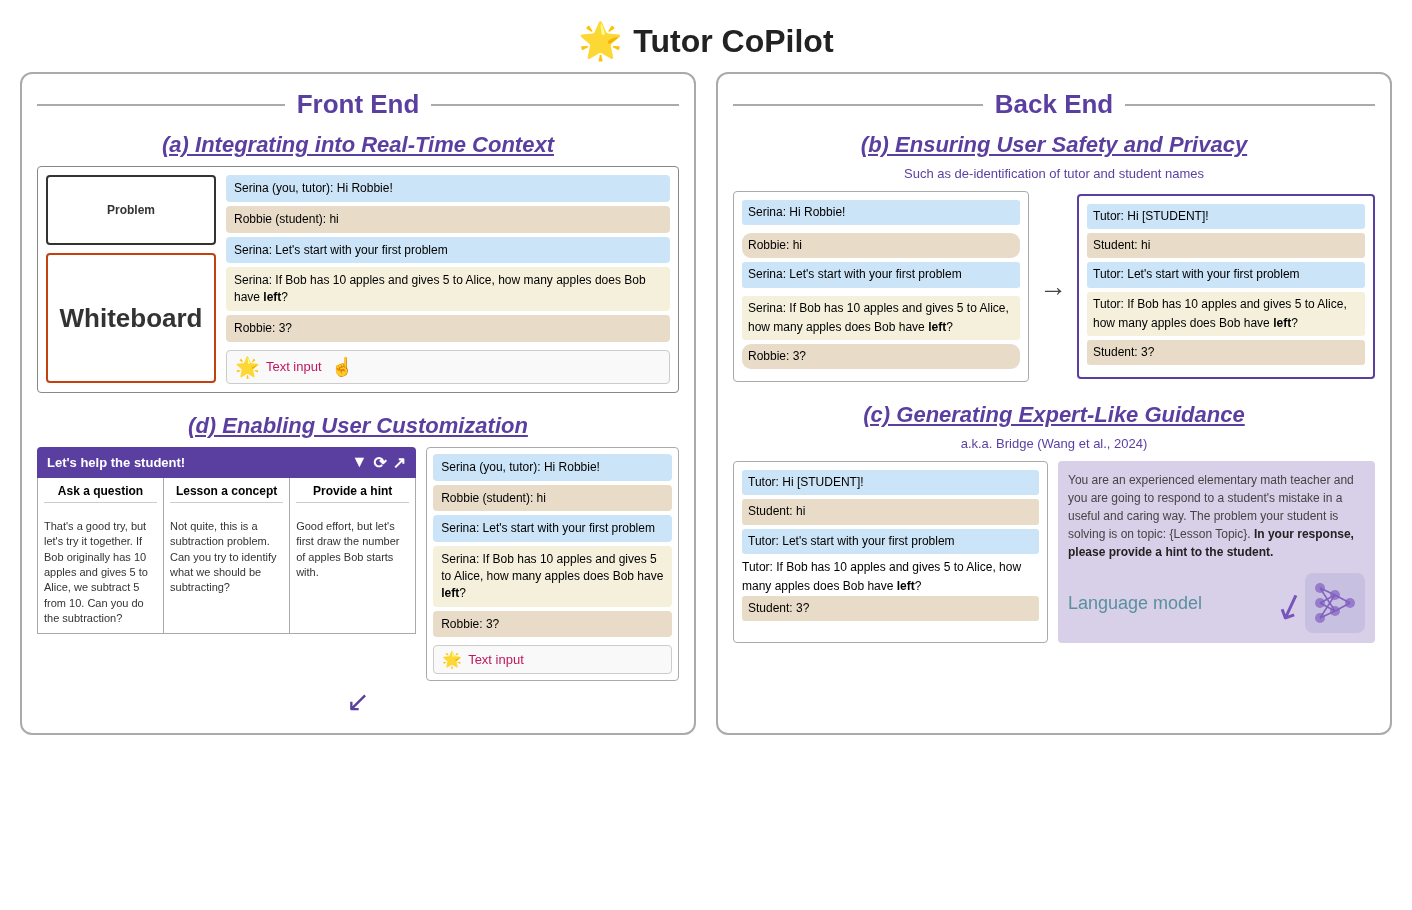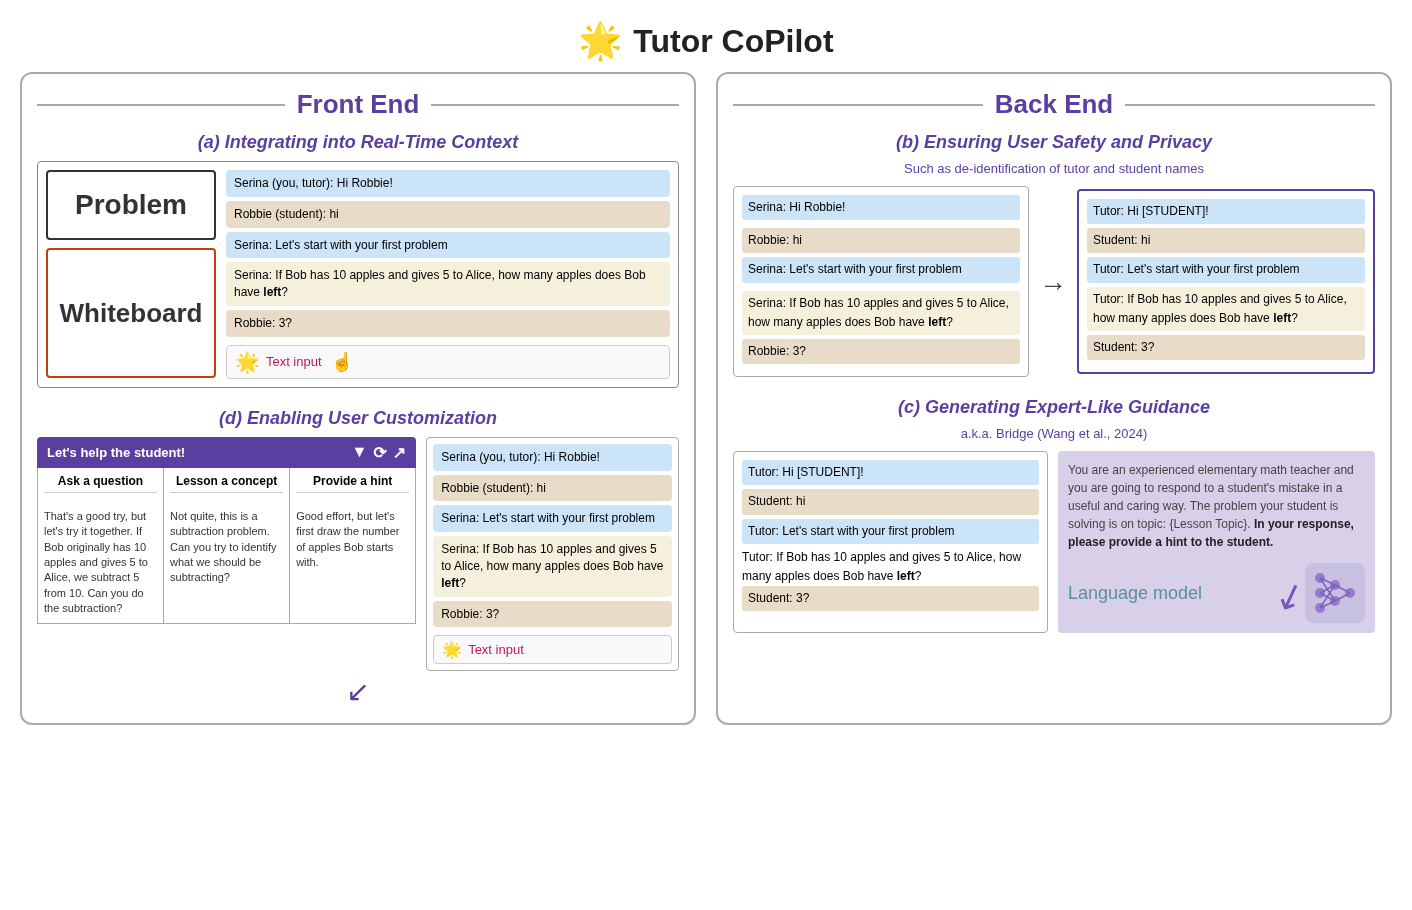--- a/index.html
+++ b/index.html
@@ -58,25 +58,26 @@
     }
 
     .col-header-line {
       flex: 1;
       height: 2px;
       background: #aaa;
     }
 
     .section-title {
       text-align: center;
-      font-size: 18px;
+      font-size: 22px;
       font-weight: bold;
       color: #5b3fa0;
       font-style: italic;
       margin-bottom: 8px;
+      text-decoration: underline;
     }
 
     .section-subtitle {
       text-align: center;
       font-size: 13px;
       color: #5b3fa0;
       margin-bottom: 10px;
     }
 
     
@@ -100,21 +101,21 @@
       gap: 8px;
     }
 
     .problem-box {
       border: 2px solid #333;
       border-radius: 4px;
       height: 70px;
       display: flex;
       align-items: center;
       justify-content: center;
-      font-size: 28px;
+      font-size: 12px;
       font-weight: bold;
       color: #333;
     }
 
     .whiteboard-box {
       border: 2px solid #c2410c;
       border-radius: 4px;
       height: 130px;
       display: flex;
       align-items: center;
@@ -172,21 +173,21 @@
     .deident-panel {
       flex: 1;
       border: 1.5px solid #aaa;
       border-radius: 4px;
       padding: 8px;
       font-size: 12px;
       line-height: 1.6;
     }
 
     .deident-panel .msg-b { background: #cce4f7; padding: 3px 6px; border-radius: 3px; margin-bottom: 8px; }
-    .deident-panel .msg-t { background: #e8dcc8; padding: 3px 6px; border-radius: 3px; margin-bottom: 4px; }
+    .deident-panel .msg-t { background: #e8dcc8; padding: 3px 6px; border-radius: 9px; margin-bottom: 4px; }
     .deident-panel .msg-y { background: #f5f0dc; padding: 3px 6px; border-radius: 3px; margin-bottom: 4px; }
 
     .arrow-symbol {
       font-size: 28px;
       color: #444;
       flex-shrink: 0;
     }
 
     .right-panel {
       flex: 1;

